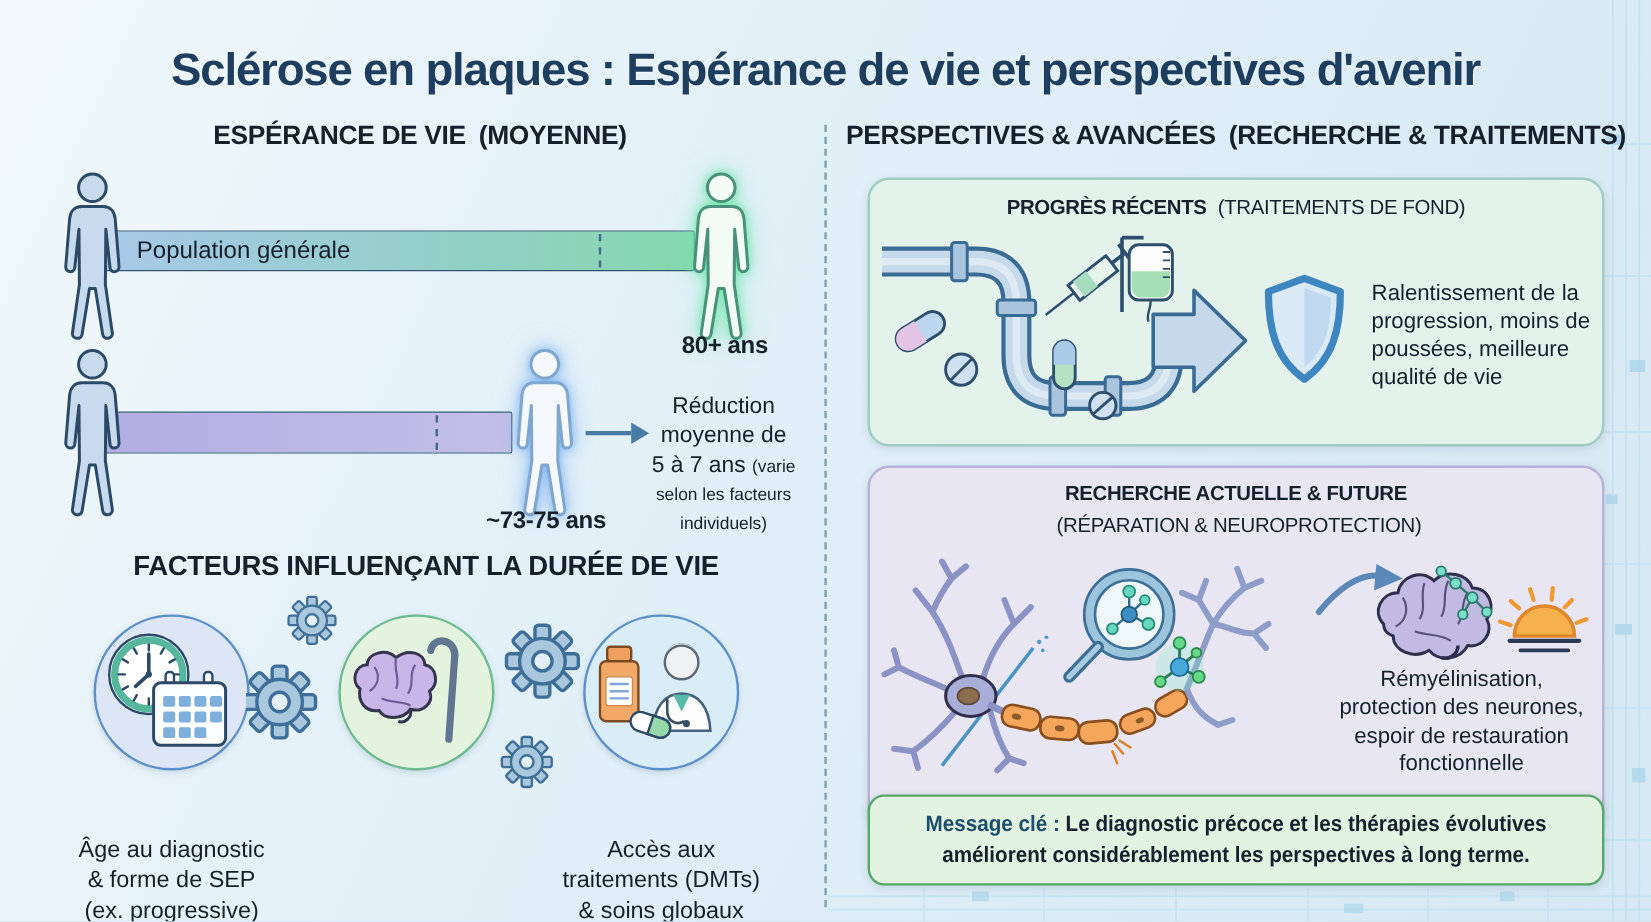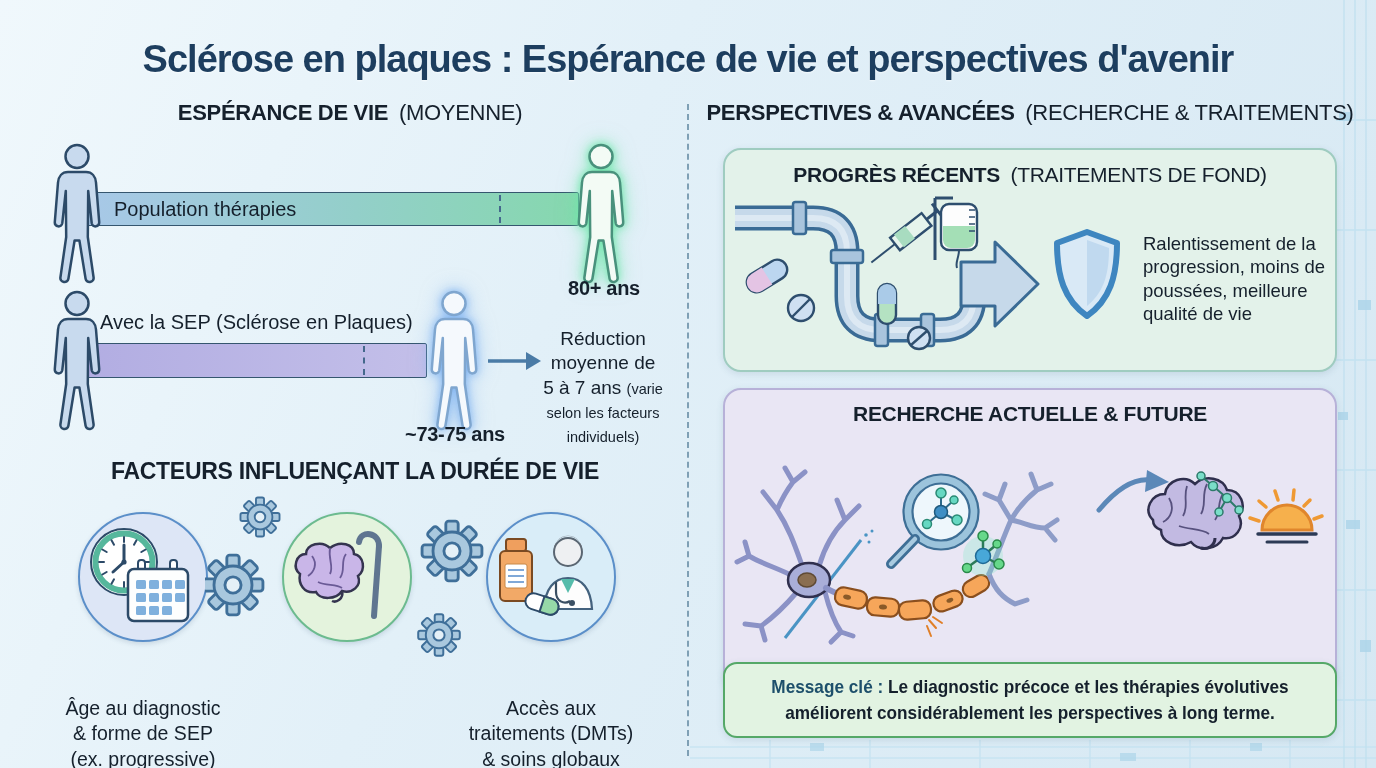--- a/index.html
+++ b/index.html
@@ -6,21 +6,21 @@
   .stage{position:relative;width:1376px;height:768px;overflow:hidden;
     background:linear-gradient(115deg,#f0f8fc 0%,#e2f0f8 40%,#d6e8f3 100%);
     font-family:"Liberation Sans",sans-serif;color:#15202c;}
   .abs{position:absolute;}
   .deco{z-index:0;}
   .content{z-index:2;}
   .title{top:38px;left:0;width:100%;text-align:center;font-size:38px;font-weight:bold;
     color:#1d3e5f;letter-spacing:-1px;text-shadow:0 1px 2px rgba(255,255,255,.7);}
   .sec-hdr{font-size:22px;text-align:center;letter-spacing:-.3px;white-space:nowrap;}
   .sec-hdr .hb{font-weight:800;}
-  .sec-hdr .hn{font-weight:400;margin-left:5px;}
+  .sec-hdr .hn{font-weight:700;margin-left:5px;}
   .divider{left:687px;top:104px;height:652px;width:0;border-left:2.5px dashed #7fa0b5;}
   .bar{border:1.6px solid #35566f;border-radius:2px;box-sizing:border-box;}
   .bar1{left:85px;top:192px;width:494px;height:34px;
     background:linear-gradient(90deg,#a8c8e8 0%,#93cfc9 55%,#86d8ae 100%);}
   .bar2{left:85px;top:343px;width:342px;height:35px;
     background:linear-gradient(90deg,#b2ade2 0%,#c3bfe9 100%);}
   .bar-dash{position:absolute;top:2px;bottom:2px;width:0;border-left:2px dashed #44688c;}
   .bar-label{position:absolute;left:28px;top:0;bottom:0;display:flex;align-items:center;
     font-size:20px;color:#15202c;white-space:nowrap;}
   .float-label{font-size:20px;white-space:nowrap;}
@@ -35,21 +35,21 @@
   .factors-hdr{top:458px;left:55px;width:600px;text-align:center;font-size:23px;font-weight:800;letter-spacing:-.3px;white-space:nowrap;}
   .fcircle{width:130px;height:130px;border-radius:50%;box-sizing:border-box;box-shadow:0 2px 5px rgba(60,90,120,.18);}
   .fc1{left:78px;top:512px;background:#dde6f6;border:2.5px solid #5b8fc9;}
   .fc2{left:282px;top:512px;background:#e4f3dd;border:2.5px solid #6cbb8f;}
   .fc3{left:486px;top:512px;background:#d9edf8;border:2.5px solid #5b8fc9;}
   .caption{top:660px;width:180px;text-align:center;white-space:pre-line;font-size:19.5px;line-height:1.3;margin-top:36px;}
   .rbox{box-sizing:border-box;border-radius:18px;box-shadow:0 2px 7px rgba(60,90,120,.14);}
   .box1{left:723px;top:148px;width:614px;height:224px;background:#e3f2ea;border:2px solid #9fccc0;}
   .box2{left:723px;top:388px;width:614px;height:305px;background:#e9e6f4;border:2px solid #b7b1d8;}
   .box3{left:723px;top:662px;width:614px;height:76px;background:#e2f3e2;border:2.5px solid #55a868;border-radius:14px;}
-  .box-title{position:absolute;left:0;width:100%;text-align:center;font-size:21px;letter-spacing:-.3px;white-space:nowrap;}
+  .box-title{position:absolute;left:0;width:100%;text-align:center;font-size:17px;letter-spacing:-.3px;white-space:nowrap;}
   .box-title .hb{font-weight:800;}
   .box-title .hn{font-weight:400;margin-left:5px;}
   .box-body{position:absolute;font-size:18.5px;line-height:1.26;}
   .msg{position:absolute;left:50%;top:50%;transform:translate(-50%,-50%) scaleX(.93);width:640px;
     text-align:center;font-size:18.5px;font-weight:bold;line-height:1.42;}
   .msg-label{color:#1d4f6b;}
   svg{display:block;}
 </style>
 </head>
 <body>
@@ -121,31 +121,30 @@
 
   <div class="abs content divider"></div>
 
   <div class="abs content sec-hdr" style="top:100px;left:55px;width:590px">
     <span class="hb">ESPÉRANCE DE VIE</span>
     <span class="hn">(MOYENNE)</span>
   </div>
 
   <div class="abs content bar bar1">
     <div class="bar-dash" style="left:413px"></div>
-    <div class="bar-label">Population thérapies</div>
+    <div class="bar-label">Population générale</div>
   </div>
   <svg class="abs content person p-blue" style="left:47px;top:143px" viewBox="0 0 60 142">
       <use href="#person-shape"></use>
     </svg>
   <svg class="abs content person p-green" style="left:571px;top:143px" viewBox="0 0 60 142">
       <use href="#person-shape"></use>
     </svg>
   <div class="abs content val" style="left:548px;top:277px;width:112px">80+ ans</div>
 
-  <div class="abs content float-label" style="left:100px;top:311px">Avec la SEP (Sclérose en Plaques)</div>
   <div class="abs content bar bar2">
     <div class="bar-dash" style="left:277px"></div>
   </div>
   <svg class="abs content person p-blue" style="left:47px;top:290px" viewBox="0 0 60 142">
       <use href="#person-shape"></use>
     </svg>
   <svg class="abs content person p-lblue" style="left:424px;top:290px" viewBox="0 0 60 142">
       <use href="#person-shape"></use>
     </svg>
   <div class="abs content val" style="left:390px;top:423px;width:130px">~73-75 ans</div>
@@ -314,20 +313,23 @@
       <path d="M40 6 L70 17 C70 50 63 74 40 90 C17 74 10 50 10 17 Z" fill="#d9e9f6" stroke="#3e86c0" stroke-width="6" stroke-linejoin="round"></path>
       <path d="M40 14 L62 22 C62 48 57 66 40 80 Z" fill="#c0d9ef"></path>
     </svg>
     <div class="box-body" style="left:418px;top:82px;width:200px">Ralentissement de la progression, moins de poussées, meilleure qualité de vie</div>
   </div>
 
   <div class="abs content rbox box2">
     <div class="box-title" style="top:12px">
       <span class="hb">RECHERCHE ACTUELLE &amp; FUTURE</span>
     </div>
+    <div class="box-title" style="top:38px">
+      <span class="hn">(RÉPARATION &amp; NEUROPROTECTION)</span>
+    </div>
     <svg style="position:absolute;left:4px;top:60px" width="604" height="200" viewBox="0 0 600 200">
       <g stroke="#8b92c6" stroke-width="5" fill="none" stroke-linecap="round">
         <path d="M72 118 C64 96 58 78 46 60 M46 60 L32 42 M46 60 C52 46 56 40 62 32 M62 32 L54 18 M62 32 L74 22"></path>
         <path d="M88 116 C94 96 102 82 114 70 M114 70 L106 50 M114 70 L128 56"></path>
         <path d="M62 126 C46 118 32 114 18 106 M18 106 L6 112 M18 106 L14 92"></path>
         <path d="M66 142 C54 156 44 166 30 176 M30 176 L14 174 M30 176 L34 190"></path>
         <path d="M94 142 C98 158 102 170 110 182 M110 182 L122 186 M110 182 L100 192"></path>
       </g>
       <line x1="130" y1="90" x2="54" y2="188" stroke="#4a94c4" stroke-width="3"></line>
       <g fill="#4a94c4">
@@ -423,19 +425,23 @@
             <line x1="-28" y1="-13" x2="-21" y2="-7"></line>
           <line x1="-12" y1="-23" x2="-9" y2="-14"></line>
             <line x1="7" y1="-24" x2="6" y2="-14"></line>
           <line x1="23" y1="-14" x2="17" y2="-8"></line>
             <line x1="35" y1="2" x2="27" y2="5"></line>
         </g>
         <line x1="-29" y1="20" x2="29" y2="20" stroke="#2c3a55" stroke-width="3.5" stroke-linecap="round"></line>
         <line x1="-20" y1="28" x2="20" y2="28" stroke="#2c3a55" stroke-width="3" stroke-linecap="round"></line>
       </g>
     </svg>
+    <div class="box-body" style="left:378px;top:164px;width:230px;text-align:center;white-space:pre-line">Rémyélinisation,
+protection des neurones,
+espoir de restauration
+fonctionnelle</div>
   </div>
 
   <div class="abs content rbox box3">
     <div class="msg"><span class="msg-label">Message clé :</span> <span>Le diagnostic précoce et les thérapies évolutives améliorent considérablement les perspectives à long terme.</span></div>
   </div>
 
 </div>
 
 </body></html>

